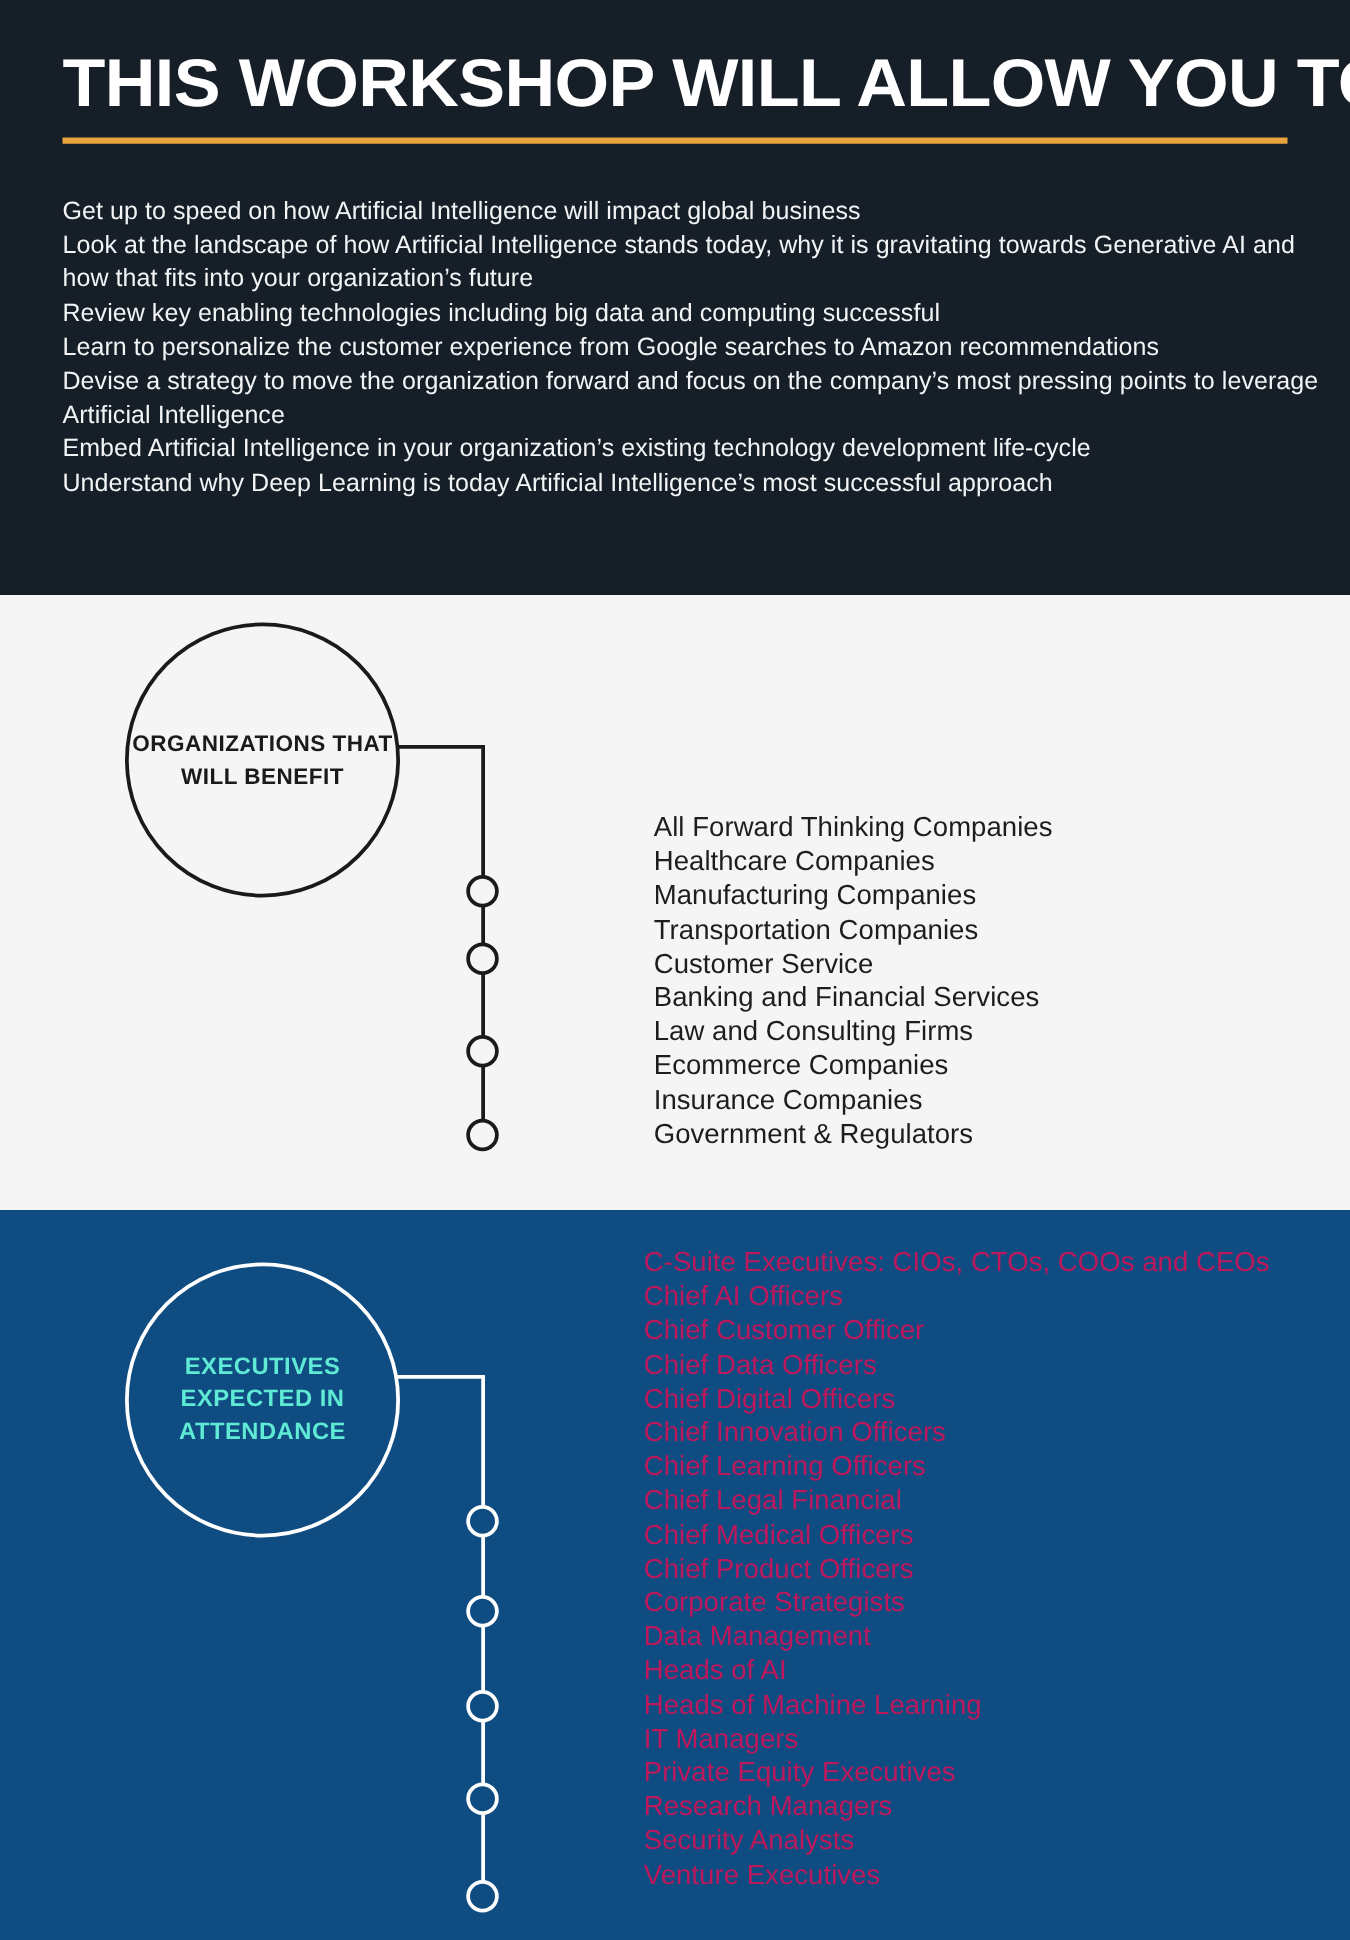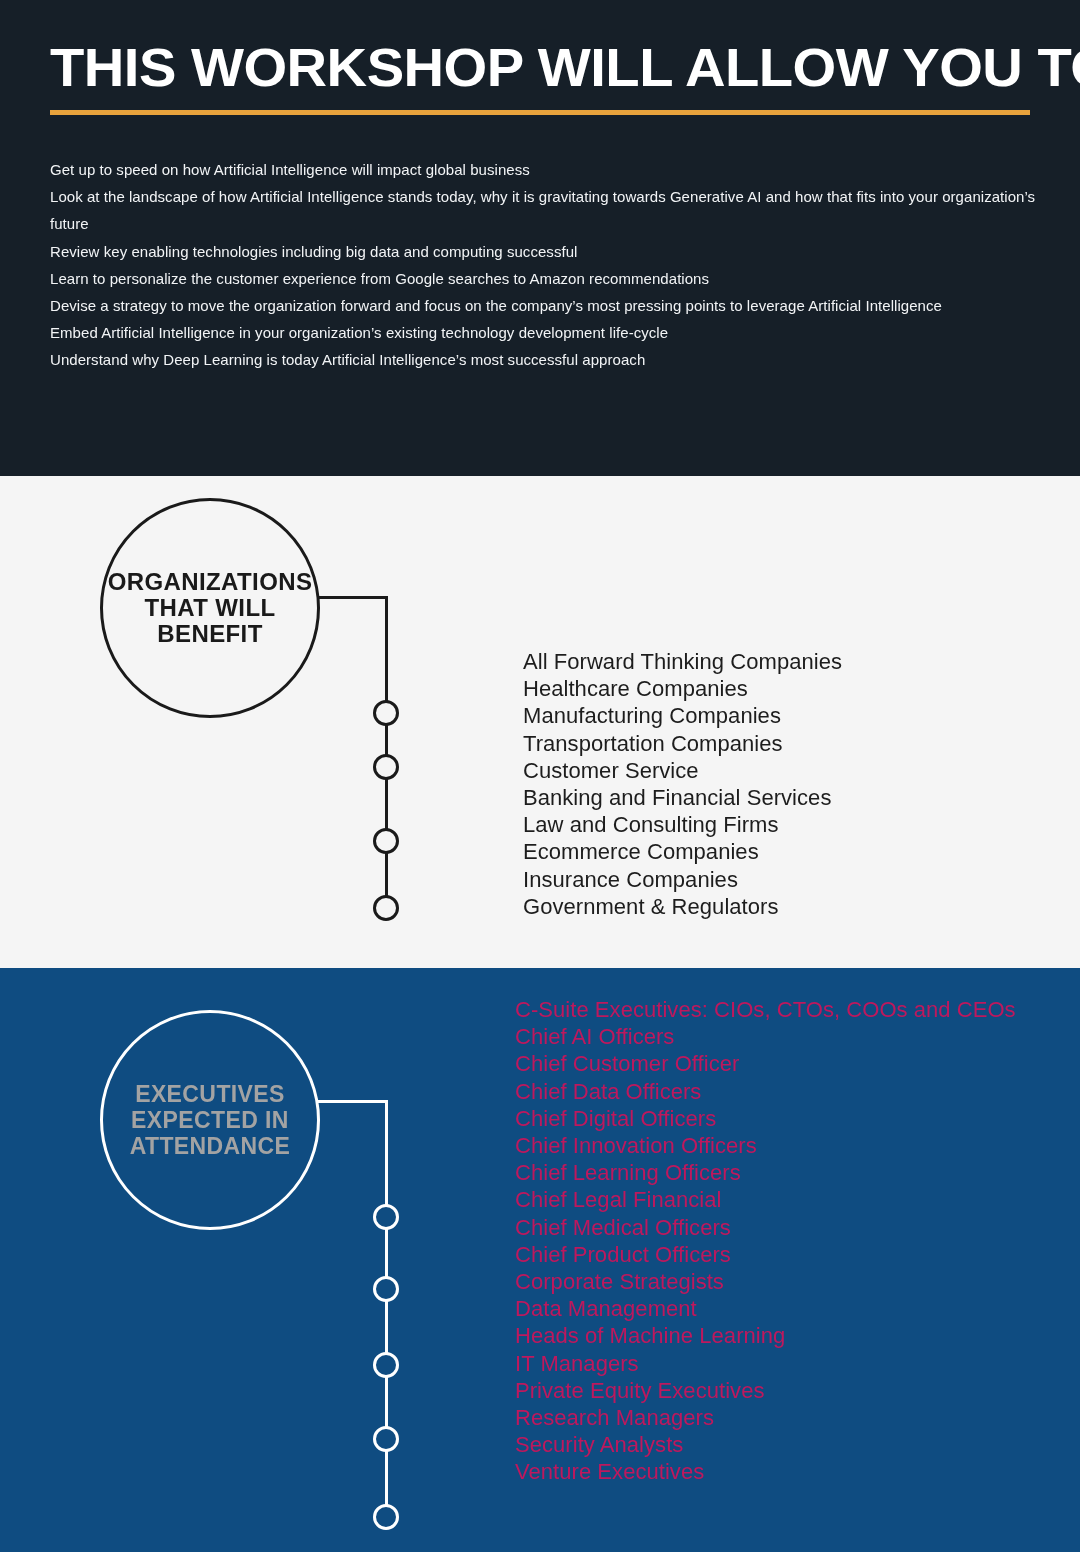--- a/index.html
+++ b/index.html
@@ -21,21 +21,21 @@
     font-size:54px; font-weight:bold; letter-spacing:-0.5px;
     color:#ffffff; line-height:62px; white-space:nowrap;
     transform:scaleX(1.04); transform-origin:left center;
   }
   .title-rule {
     position:absolute; left:50px; top:110px; width:980px; height:5px;
     background:#e8a33d;
   }
   .bullets {
     position:absolute; left:50px; top:156px; width:1020px;
-    color:#f2f4f6; font-size:15px; line-height:27.2px;
+    color:#f2f4f6; font-size:20px; line-height:27.2px;
     font-weight:400; letter-spacing:0.05px;
   }
   .bullets .b { white-space:pre-wrap; }
 
   
   .sec-light {
     position:absolute; left:0; top:476px; width:1080px; height:492px;
     background:#f5f5f5;
   }
   
@@ -46,26 +46,26 @@
 
   
   .bubble {
     position:absolute; border-radius:50%;
     display:flex; align-items:center; justify-content:center;
     text-align:center; font-weight:bold; letter-spacing:0.4px;
   }
   .bubble-light {
     left:100px; top:498px; width:220px; height:220px;
     border:3px solid #1a1a1a; background:#f5f5f5;
-    color:#1a1a1a; font-size:24px; line-height:26px;
+    color:#1a1a1a; font-size:18px; line-height:26px;
   }
   .bubble-blue {
     left:100px; top:1010px; width:220px; height:220px;
     border:3px solid #ffffff; background:#0f4c81;
-    color:#a3a3a3; font-size:23px; line-height:26px;
+    color:#5eead4; font-size:19px; line-height:26px;
   }
 
   
   .conn { position:absolute; }
   .conn-h { position:absolute; height:3px; }
   .conn-v { position:absolute; width:3px; }
   .dot {
     position:absolute; width:26px; height:26px; border-radius:50%;
     border:3px solid #1a1a1a; background:#f5f5f5;
   }
@@ -149,20 +149,21 @@
       <div class="li">Chief Customer Officer</div>
       <div class="li">Chief Data Officers</div>
       <div class="li">Chief Digital Officers</div>
       <div class="li">Chief Innovation Officers</div>
       <div class="li">Chief Learning Officers</div>
       <div class="li">Chief Legal Financial</div>
       <div class="li">Chief Medical Officers</div>
       <div class="li">Chief Product Officers</div>
       <div class="li">Corporate Strategists</div>
       <div class="li">Data Management</div>
+      <div class="li">Heads of AI</div>
       <div class="li">Heads of Machine Learning</div>
       <div class="li">IT Managers</div>
       <div class="li">Private Equity Executives</div>
       <div class="li">Research Managers</div>
       <div class="li">Security Analysts</div>
       <div class="li">Venture Executives</div>
     </div>
 
 </div>
 

